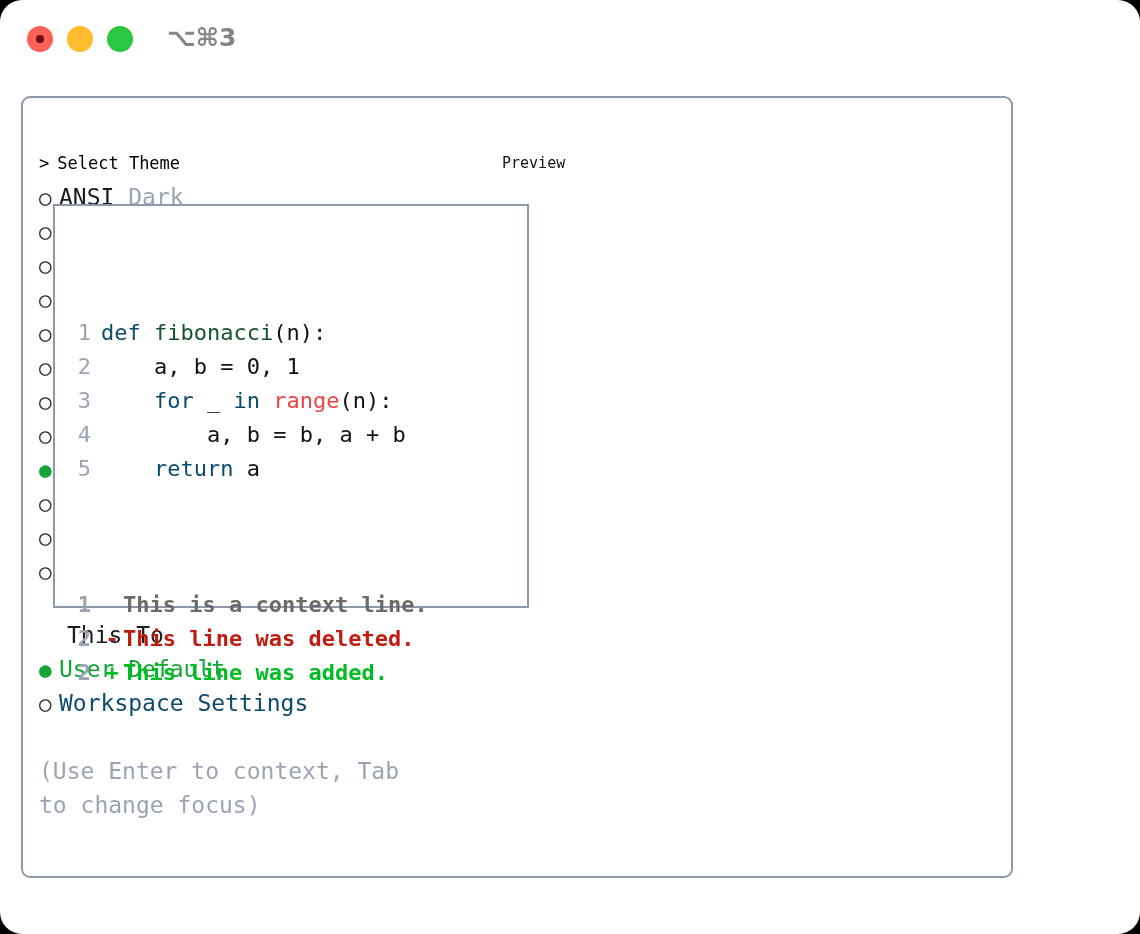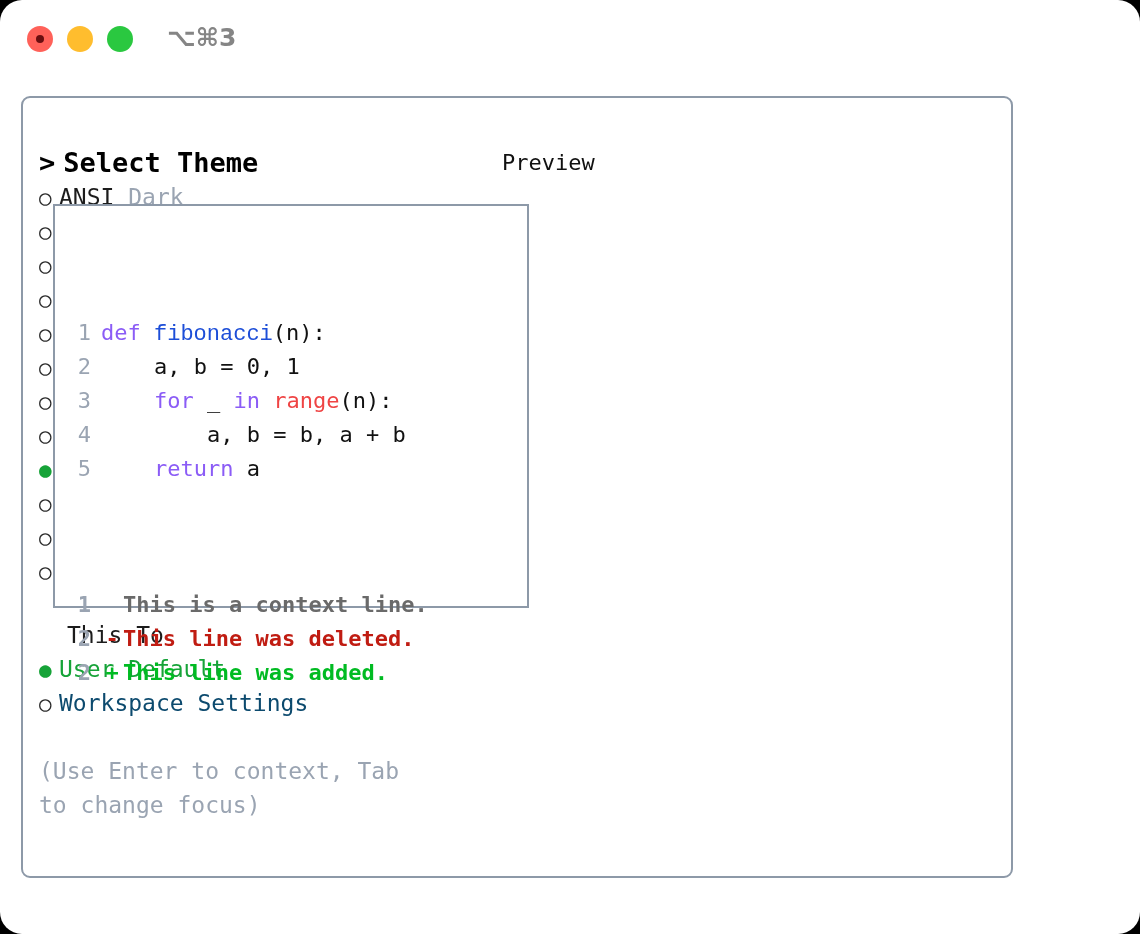--- a/index.html
+++ b/index.html
@@ -85,23 +85,23 @@
 
   .row {
     height: 34px;
     line-height: 34px;
     font-size: 23px;
     white-space: pre;
     color: #1c1c1c;
   }
 
   #select-theme-header {
-    font-weight: bold;
+    font-weight: normal;
     color: #000000;
-    font-size: 27px;
+    font-size: 17px;
   }
   #select-theme-header .caret { margin-right: 8px; }
 
   .bullet {
     display: inline-block;
     width: 20px;
     text-align: left;
     font-size: 21px;
   }
   .bullet.off { color: #2b2b2b; }
@@ -133,21 +133,21 @@
 
   
   #right-col {
     position: absolute;
     left: 479px;
     top: 48px;
     width: 500px;
   }
 
   #preview-title {
-    font-size: 22px;
+    font-size: 15px;
     line-height: 34px;
     color: #111111;
   }
 
   #preview-box {
     position: absolute;
     left: 30px;
     top: 106px;
     width: 476px;
     height: 404px;
@@ -172,22 +172,22 @@
     text-align: right;
     color: #9aa4b2;
     margin-right: 10px;
   }
   .diff-mark {
     display: inline-block;
     width: 22px;
     text-align: center;
   }
 
-  .tok-kw    { color: #8b5cf6; }
-  .tok-fn    { color: #1d4ed8; font-family: Liberation Mono, monospace; }
+  .tok-kw    { color: #0c4a6e; }
+  .tok-fn    { color: #14532d; }
   .tok-plain { color: #111111; }
   .tok-bi    { color: #ef4444; }
 
   #diff-block { margin-top: 34px; font-weight: bold; }
   .diff-ctx  { color: #6a6a6a; }
   .diff-del  { color: #c01c12; }
   .diff-add  { color: #00bb22; }
 </style>
 </head>
 <body>

